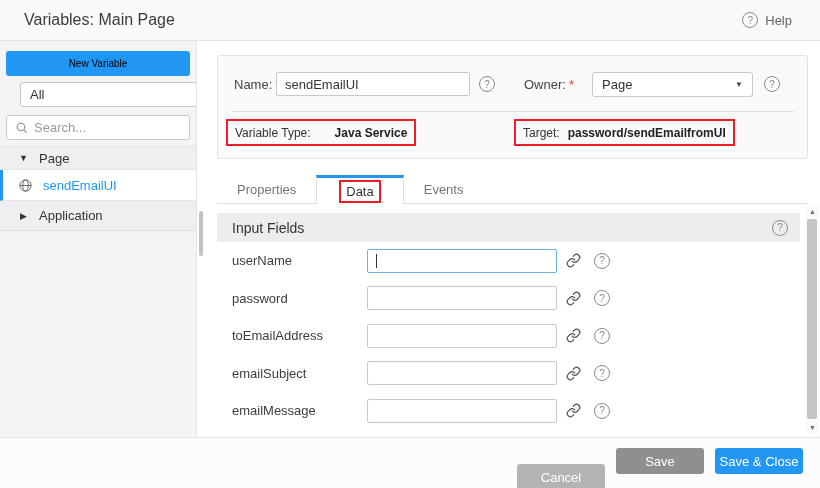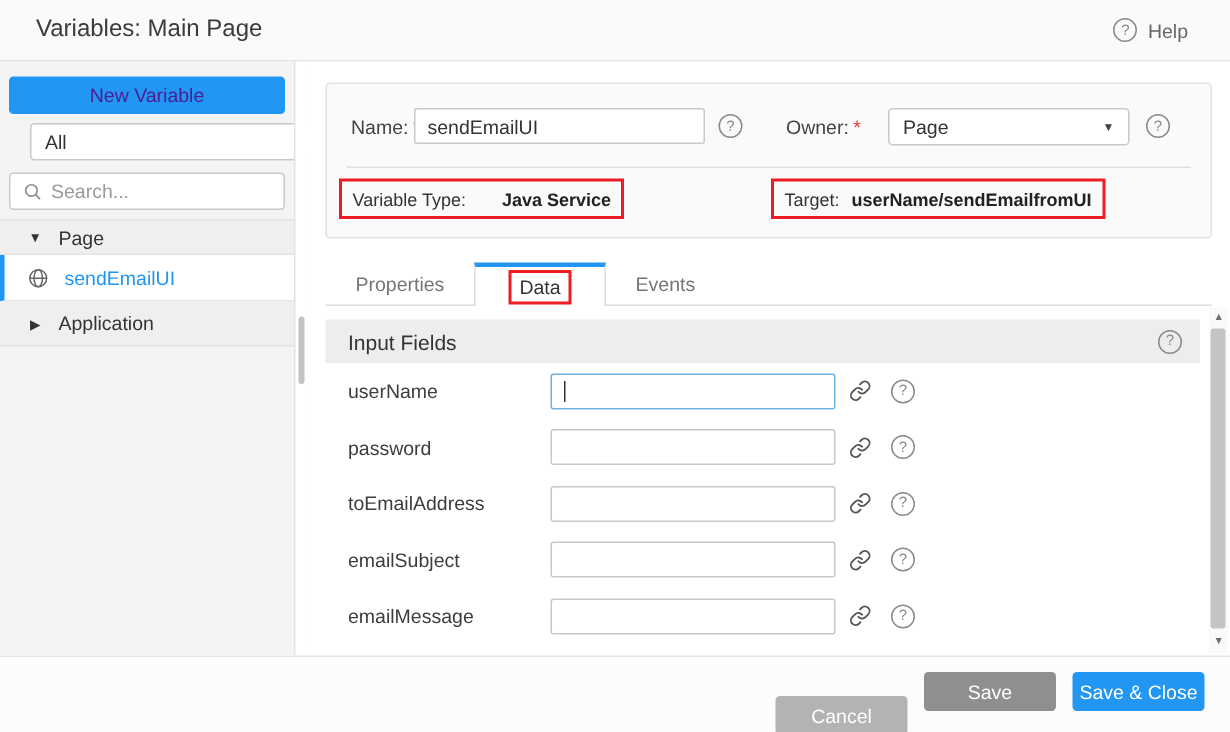--- a/index.html
+++ b/index.html
@@ -10,21 +10,21 @@
   
   .hdr { position:absolute; top:0; left:0; right:0; height:41px; background:#fafafa; border-bottom:1px solid #e4e4e4; }
   .hdr h1 { position:absolute; left:24px; top:11px; font-size:16px; font-weight:400; color:#3b3b3b; }
   .help { position:absolute; right:28px; top:12px; display:flex; align-items:center; gap:7px; font-size:13px; color:#666; cursor:pointer; }
   .qicon { display:inline-flex; align-items:center; justify-content:center; width:16px; height:16px; border:1px solid #8a8a8a; border-radius:50%; font-size:10px; color:#8a8a8a; background:transparent; }
 
   
   .side { position:absolute; left:0; top:41px; width:205px; bottom:51px; background:#f4f4f4; }
   .gutter { position:absolute; right:0; top:0; bottom:0; width:9px; background:#fff; border-left:1px solid #e3e3e3; }
   .side-thumb { position:absolute; right:2px; top:170px; width:4px; height:45px; background:#c2c2c2; border-radius:2px; }
-  .new-var { position:absolute; left:6px; top:10px; width:184px; height:25px; background:var(--accent); border:none; border-radius:3px; color:#4c1d95; font-size:13px; font-family:inherit; cursor:pointer; }
+  .new-var { position:absolute; left:6px; top:10px; width:184px; height:25px; background:var(--accent); border:none; border-radius:3px; color:#000000; font-size:10px; font-family:inherit; cursor:pointer; }
   .pickbox { position:absolute; left:20px; width:196px; height:25px; background:#fff; border:1px solid #c9c9c9; border-radius:3px; display:flex; align-items:center; padding:0 9px; font-size:13px; color:#333; cursor:pointer; }
   .pickbox .caret { margin-left:auto; font-size:8px; color:#444; }
   .filter { top:41px; }
   .search { position:absolute; left:6px; top:74px; width:184px; height:25px; background:#fff; border:1px solid #c9c9c9; border-radius:3px; display:flex; align-items:center; gap:6px; padding:0 8px; }
   .search input { flex:1; border:none; outline:none; background:transparent; font-size:13px; color:#333; font-family:inherit; min-width:0; }
   .search input::placeholder { color:#9a9a9a; }
   .tree { position:absolute; left:0; top:105px; right:9px; }
   .trow { display:flex; align-items:center; gap:10px; padding-left:18px; font-size:13px; color:#333; cursor:pointer; background:#efefef; border-bottom:1px solid #e4e4e4; }
   .trow.g1 { height:24px; border-top:1px solid #e4e4e4; }
   .trow.sel { height:31px; background:#fff; border-left:3px solid var(--accent); padding-left:15px; color:var(--accent); }
@@ -148,21 +148,21 @@
       <span class="qicon h2i">?</span>
 
       <div class="meta-div"></div>
 
       <div class="redbox rb-vt">
         <span>Variable Type:</span>
         <b>Java Service</b>
       </div>
       <div class="redbox rb-tg">
         <span>Target:</span>
-        <b>userName/sendEmailfromUI</b>
+        <b>password/sendEmailfromUI</b>
       </div>
     </div>
 
     <div class="tabs">
       <div class="tab">Properties</div>
       <div class="tab active">
         <span class="red-wrap">
           <span>Data</span>
         </span>
       </div>

